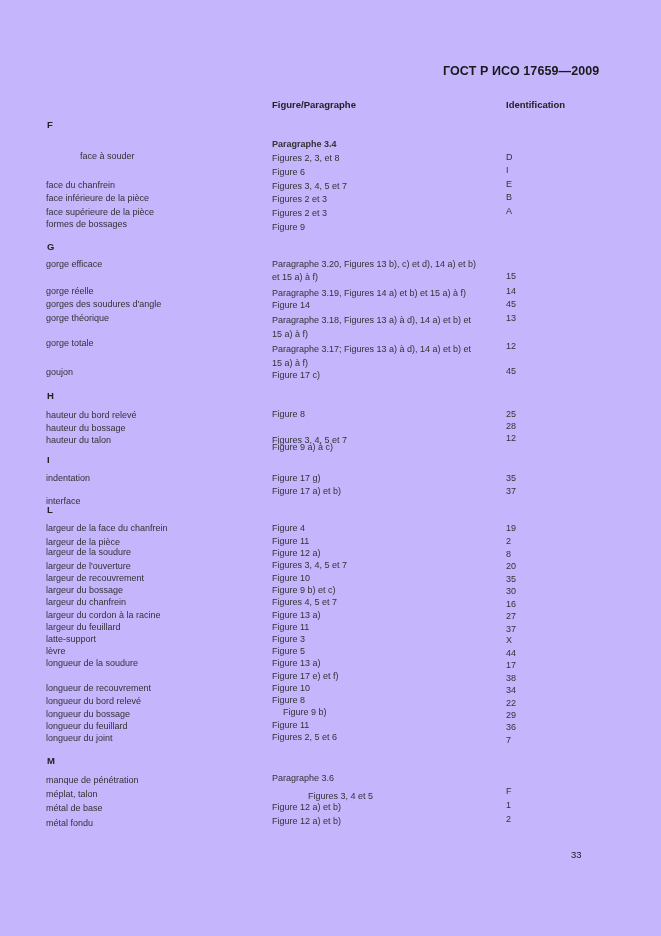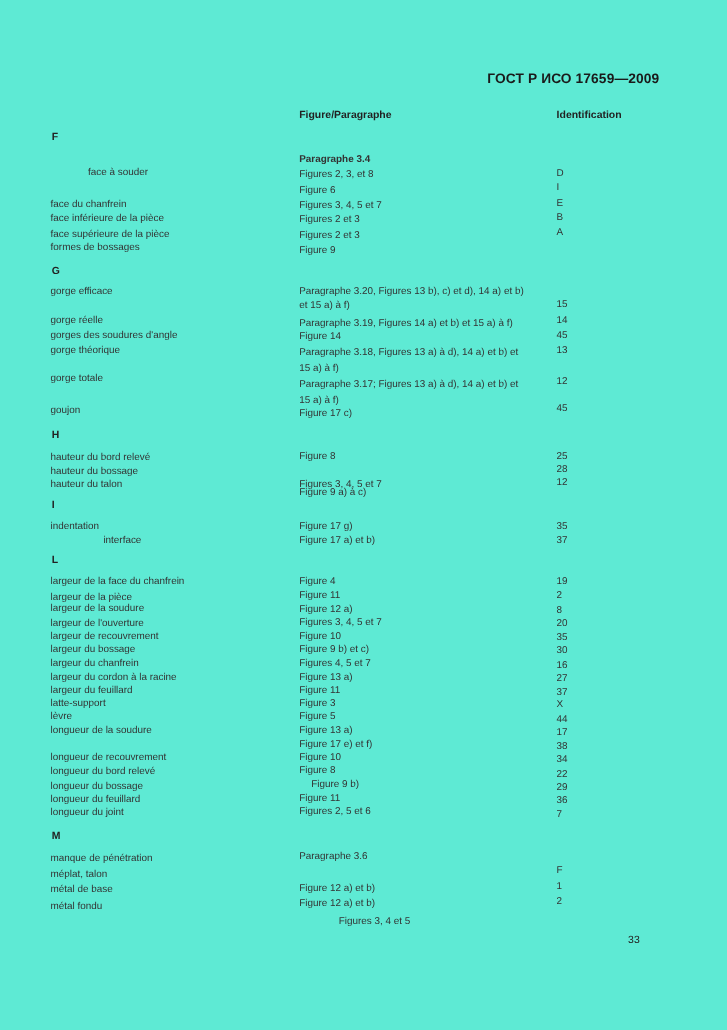--- a/index.html
+++ b/index.html
@@ -1,18 +1,18 @@
 <!DOCTYPE html>
 <html><head>
 <meta charset="utf-8">
 <style>
   html, body { margin: 0; padding: 0; background: #ffffff; }
   body { width: 661px; height: 936px; position: relative; overflow: hidden;
          font-family: "Liberation Sans", sans-serif; color: #222; }
-  .page { position: absolute; left: 0; top: 0; width: 661px; height: 936px; background: #5eead4; }
+  .page { position: absolute; left: 0; top: 0; width: 661px; height: 936px; background: #c4b5fd; }
   .doc-title { position: absolute; left: 443px; top: 64px; font-size: 12.5px; font-weight: bold; color: #1a1a1a; letter-spacing: 0.1px; white-space: nowrap; }
   .col-head { position: absolute; top: 99px; font-size: 9.5px; font-weight: bold; color: #222; white-space: nowrap; }
   .letter { position: absolute; left: 47px; font-size: 9.5px; font-weight: bold; color: #222; }
   .t { position: absolute; font-size: 9px; color: #333; white-space: nowrap; line-height: 11px; }
   .term { left: 46px; }
   .ref { left: 272px; }
   .id { left: 506px; }
   .page-num { position: absolute; left: 571px; top: 849px; font-size: 9.5px; color: #222; }
 </style>
 </head>
@@ -71,21 +71,21 @@
       <div class="t term" style="top: 423px;">hauteur du bossage</div>
       <div class="t ref" style="top: 422px; margin-top: 20px;">Figure 9 a) à c)</div>
       <div class="t id" style="top: 421px;">28</div>
       <div class="t term" style="top: 435px;">hauteur du talon</div>
       <div class="t ref" style="top: 435px;">Figures 3, 4, 5 et 7</div>
       <div class="t id" style="top: 433px;">12</div>
       <div class="letter" style="top: 454px;">I</div>
       <div class="t term" style="top: 473px;">indentation</div>
       <div class="t ref" style="top: 473px;">Figure 17 g)</div>
       <div class="t id" style="top: 473px;">35</div>
-      <div class="t term" style="top: 486px; margin-left: 48px;">interface</div>
+      <div class="t term" style="top: 496px;">interface</div>
       <div class="t ref" style="top: 486px;">Figure 17 a) et b)</div>
       <div class="t id" style="top: 486px;">37</div>
       <div class="letter" style="top: 504px;">L</div>
       <div class="t term" style="top: 523px;">largeur de la face du chanfrein</div>
       <div class="t ref" style="top: 523px;">Figure 4</div>
       <div class="t id" style="top: 523px;">19</div>
       <div class="t term" style="top: 537px;">largeur de la pièce</div>
       <div class="t ref" style="top: 536px;">Figure 11</div>
       <div class="t id" style="top: 536px;">2</div>
       <div class="t term" style="top: 547px;">largeur de la soudure</div>
@@ -132,21 +132,21 @@
       <div class="t term" style="top: 721px;">longueur du feuillard</div>
       <div class="t ref" style="top: 720px;">Figure 11</div>
       <div class="t id" style="top: 722px;">36</div>
       <div class="t term" style="top: 733px;">longueur du joint</div>
       <div class="t ref" style="top: 732px;">Figures 2, 5 et 6</div>
       <div class="t id" style="top: 735px;">7</div>
       <div class="letter" style="top: 755px;">M</div>
       <div class="t term" style="top: 775px;">manque de pénétration</div>
       <div class="t ref" style="top: 773px;">Paragraphe 3.6</div>
       <div class="t term" style="top: 789px;">méplat, talon</div>
-      <div class="t ref" style="top: 832px; padding-left: 36px;">Figures 3, 4 et 5</div>
+      <div class="t ref" style="top: 791px; padding-left: 36px;">Figures 3, 4 et 5</div>
       <div class="t id" style="top: 786px;">F</div>
       <div class="t term" style="top: 803px;">métal de base</div>
       <div class="t ref" style="top: 802px;">Figure 12 a) et b)</div>
       <div class="t id" style="top: 800px;">1</div>
       <div class="t term" style="top: 818px;">métal fondu</div>
       <div class="t ref" style="top: 816px;">Figure 12 a) et b)</div>
       <div class="t id" style="top: 814px;">2</div>
     </div>
 
   <div class="page-num">33</div>

